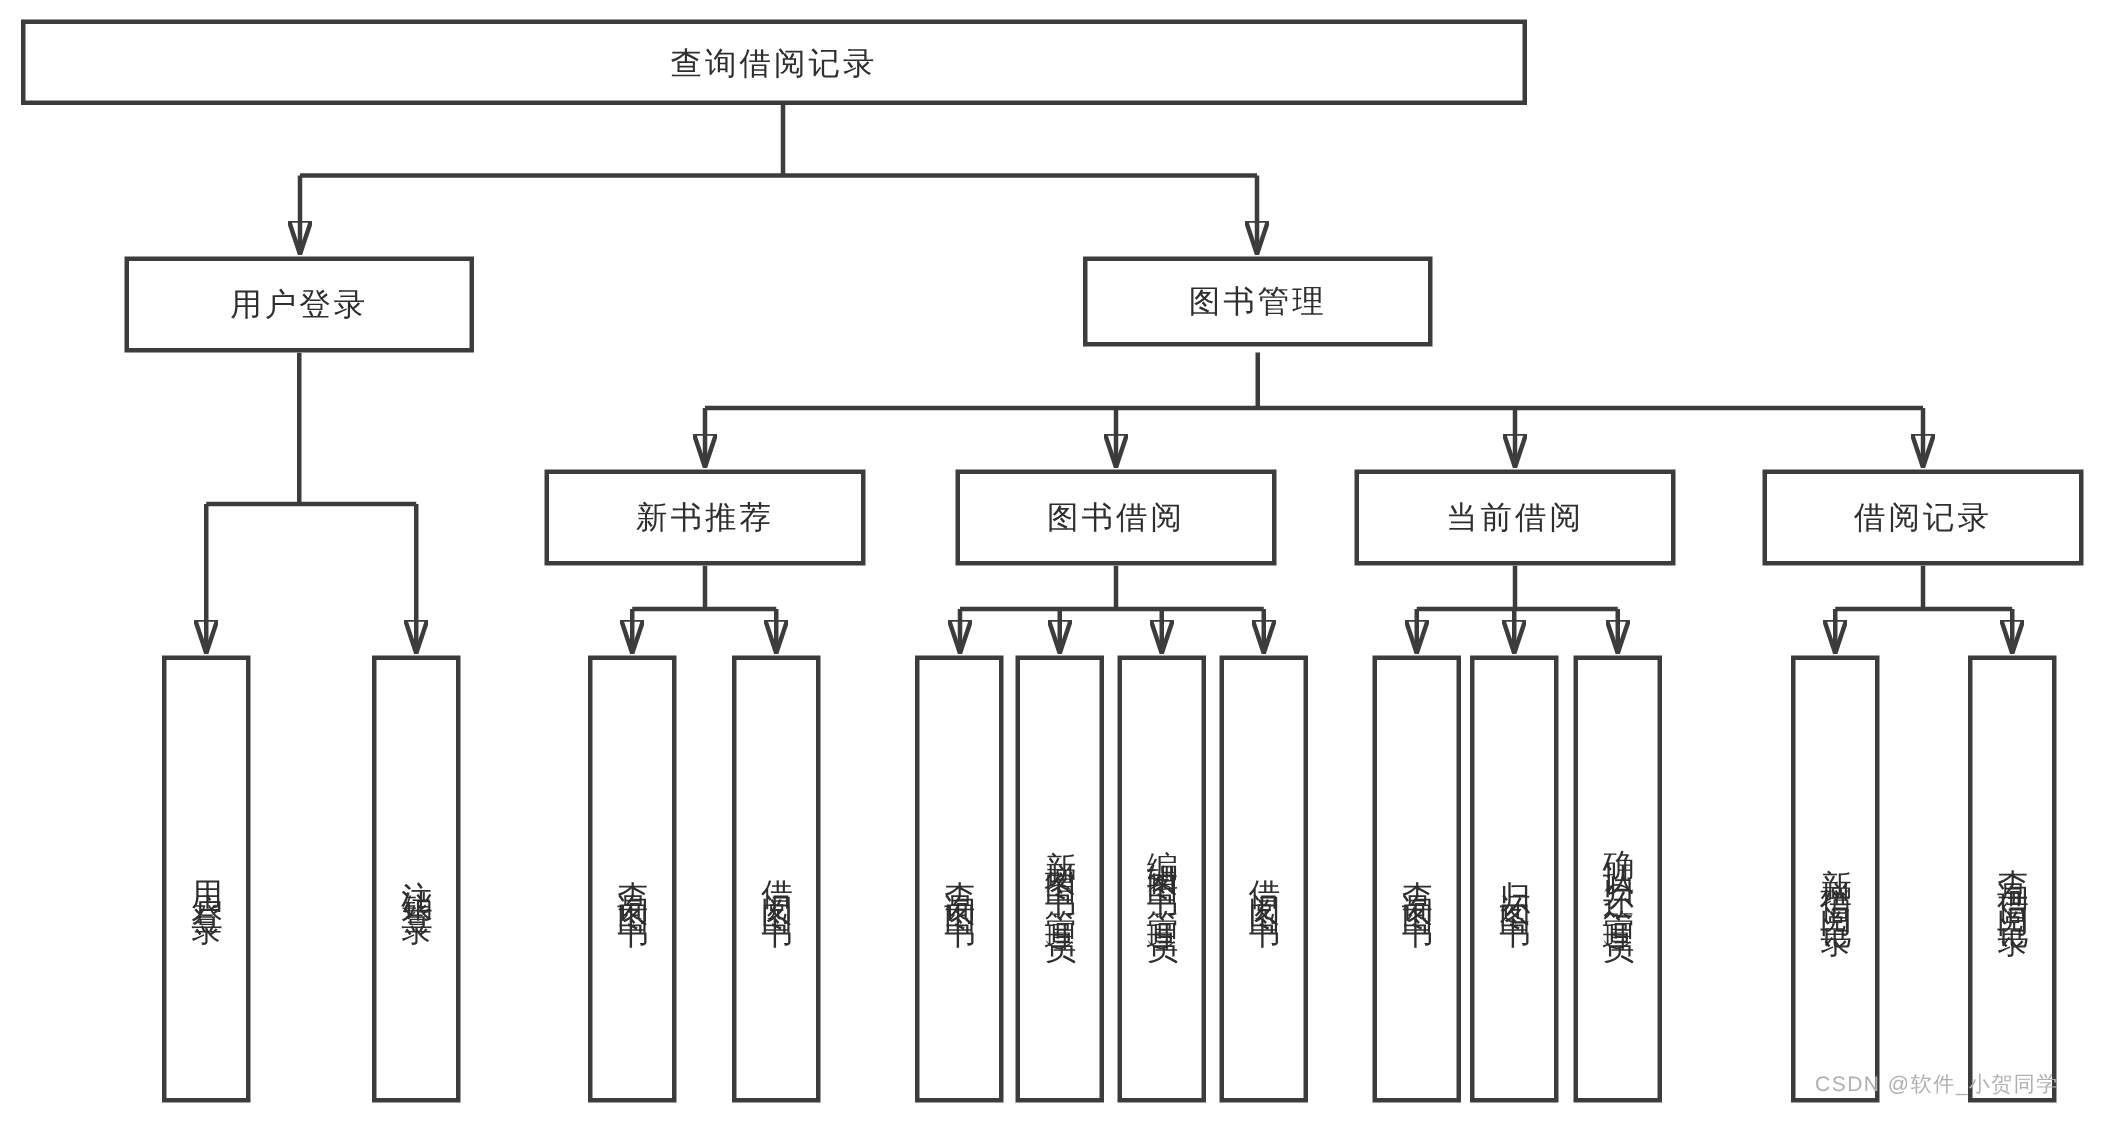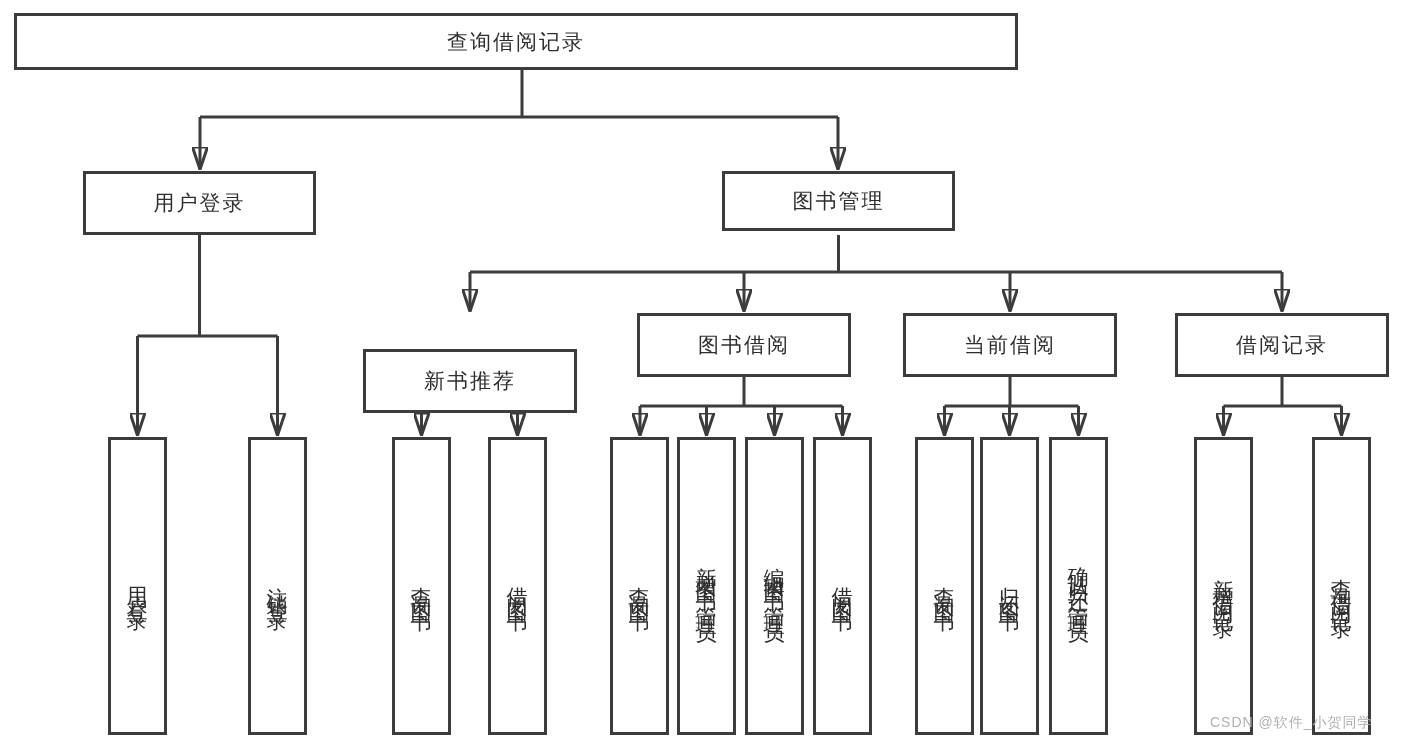--- a/index.html
+++ b/index.html
@@ -88,21 +88,21 @@
     <span>查询借阅记录</span>
   </div>
 
   <div class="node" style="left:83px;top:171px;width:233px;height:64px;">
     <span>用户登录</span>
   </div>
   <div class="node" style="left:722px;top:171px;width:233px;height:60px;">
     <span>图书管理</span>
   </div>
 
-  <div class="node" style="left:363px;top:313px;width:214px;height:64px;margin-top:36px;">
+  <div class="node" style="left:363px;top:313px;width:214px;height:64px;">
     <span>新书推荐</span>
   </div>
   <div class="node" style="left:903px;top:313px;width:214px;height:64px;">
     <span>当前借阅</span>
   </div>
   <div class="node" style="left:637px;top:313px;width:214px;height:64px;">
     <span>图书借阅</span>
   </div>
   <div class="node" style="left:1175px;top:313px;width:214px;height:64px;">
     <span>借阅记录</span>

